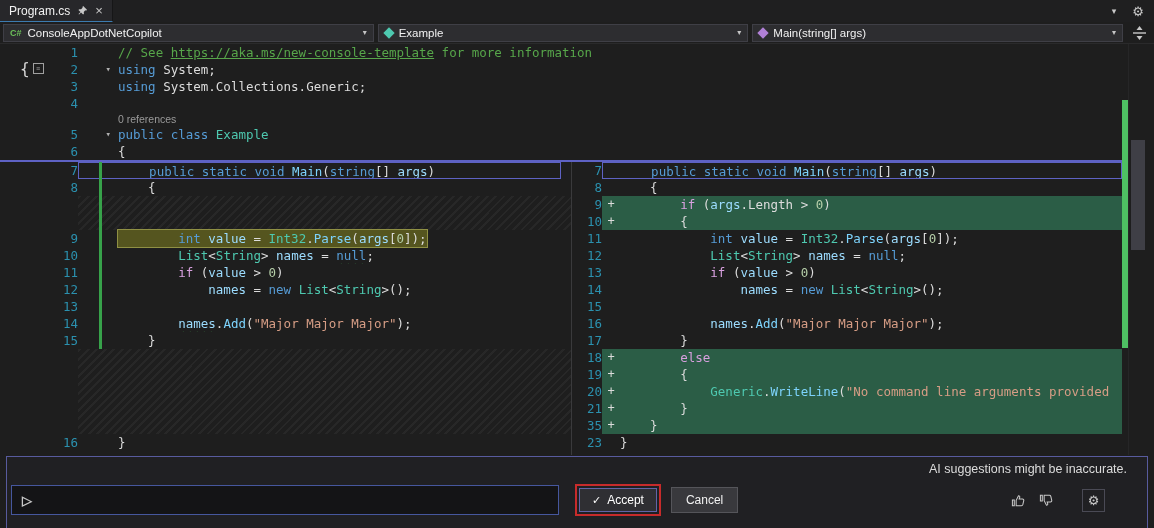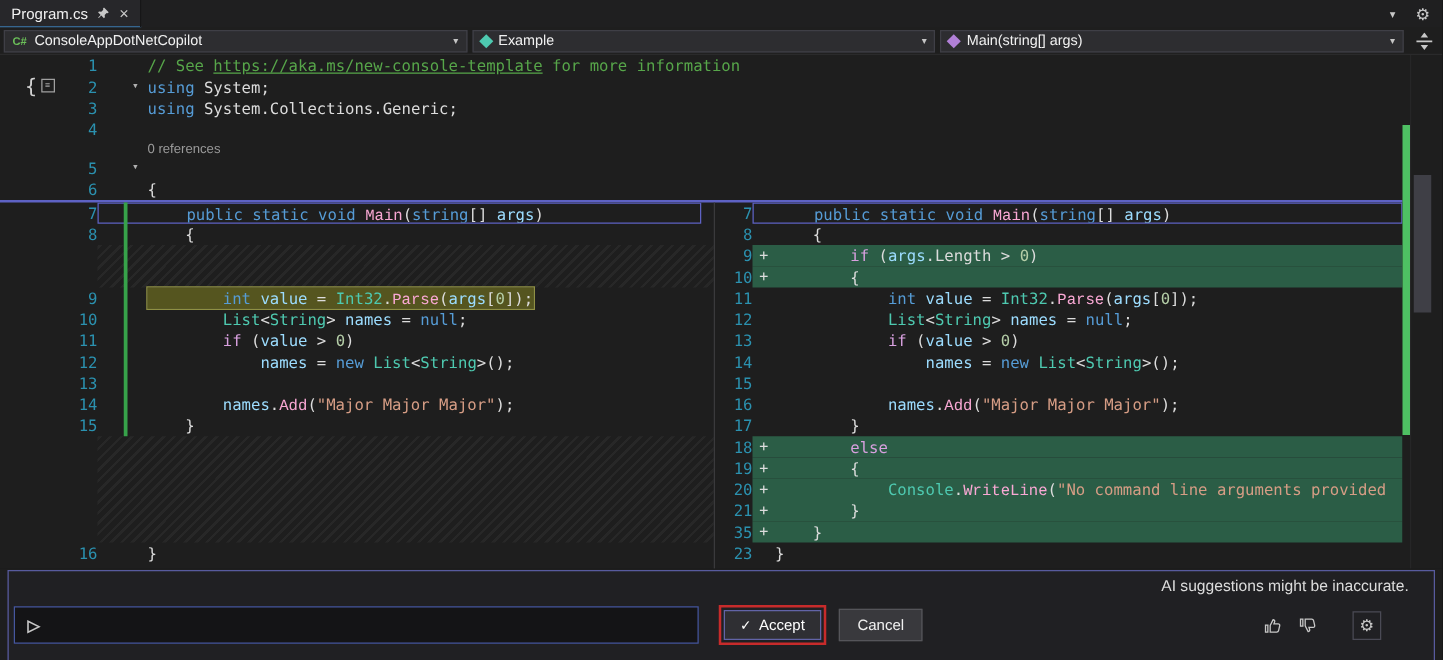--- a/index.html
+++ b/index.html
@@ -47,21 +47,21 @@
   .pane-right .gut { width:18px; justify-content:center; padding-right:0; }
   .gut.plus { color:#DCDCDC; font-size:12px; }
 
   .row.add .body { background:#2B5D46; }
   .row.hl .code { background:#55551F; outline:1px solid #8F9044; }
   .row.boxed .body { border:1px solid #5E62C4; }
   .pane-left .row.boxed .body { margin-right:10px; }
   .row.sp .body { background:repeating-linear-gradient(-45deg, transparent 0 4px, rgba(150,150,150,.08) 4px 6px); }
 
   .tk-pln { color:#DCDCDC; } .tk-kw { color:#569CD6; } .tk-ctl { color:#D8A0DF; }
-  .tk-typ { color:#4EC9B0; } .tk-mth { color:#f9a8d4;font-family:Liberation Mono, monospace; } .tk-loc { color:#9CDCFE;margin-top:24px; }
+  .tk-typ { color:#4EC9B0; } .tk-mth { color:#7dd3fc; } .tk-loc { color:#9CDCFE;margin-top:24px; }
   .tk-prm { color:#9CDCFE; } .tk-num { color:#B5CEA8; } .tk-str { color:#D69D85; }
   .tk-cm { color:#57A64A; } .tk-lnk { text-decoration:underline; }
   .tk-sq { text-decoration-line:underline; text-decoration-style:wavy; text-decoration-color:#3FA34D; text-decoration-thickness:1px; text-underline-offset:3px; }
 
   .margin-hint { position:absolute; left:20px; top:15px; display:flex; align-items:center; gap:3px; }
   .margin-hint .brace { color:#D4D4D4; font-size:16px; font-family:"DejaVu Sans Mono",monospace; }
   .margin-hint .docbox { width:11px; height:11px; border:1px solid #A0A0A0; color:#A0A0A0; font-size:7px; line-height:9px; text-align:center; }
 
   .changebar { position:absolute; left:99px; top:118px; width:3px; height:187px; background:#37A24A; }
   .overview { position:absolute; left:1122px; top:56px; width:6px; height:248px; background:#4EC063; }
@@ -169,20 +169,21 @@
           <span class="ln"></span>
           <span class="body">
             <span class="gut"></span>
             <span class="code lens">0 references</span>
           </span>
         </div>
         <div class="row">
           <span class="ln">5</span>
           <span class="body">
             <span class="gut">▾</span>
+            <span class="code"><span class="tk-kw">public class </span><span class="tk-typ">Example</span></span>
           </span>
         </div>
         <div class="row">
           <span class="ln">6</span>
           <span class="body">
             <span class="gut"></span>
             <span class="code"><span class="tk-pln">{</span></span>
           </span>
         </div>
       </div>
@@ -402,21 +403,21 @@
             <span class="ln">19</span>
             <span class="body">
               <span class="gut plus">+</span>
               <span class="code"><span class="tk-pln">        {</span></span>
             </span>
           </div>
           <div class="row add">
             <span class="ln">20</span>
             <span class="body">
               <span class="gut plus">+</span>
-              <span class="code"><span class="tk-pln">            </span><span class="tk-typ">Console</span><span class="tk-pln">.</span><span class="tk-mth">WriteLine</span><span class="tk-pln">(</span><span class="tk-str">"No command line arguments provided</span></span>
+              <span class="code"><span class="tk-pln">            </span><span class="tk-typ">Generic</span><span class="tk-pln">.</span><span class="tk-mth">WriteLine</span><span class="tk-pln">(</span><span class="tk-str">"No command line arguments provided</span></span>
             </span>
           </div>
           <div class="row add">
             <span class="ln">21</span>
             <span class="body">
               <span class="gut plus">+</span>
               <span class="code"><span class="tk-pln">        }</span></span>
             </span>
           </div>
           <div class="row add">

